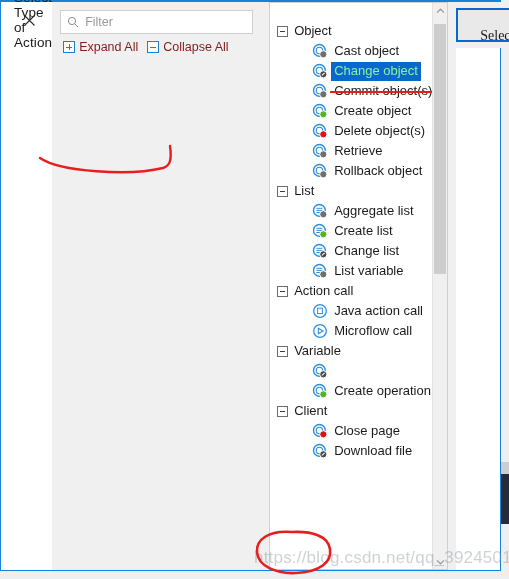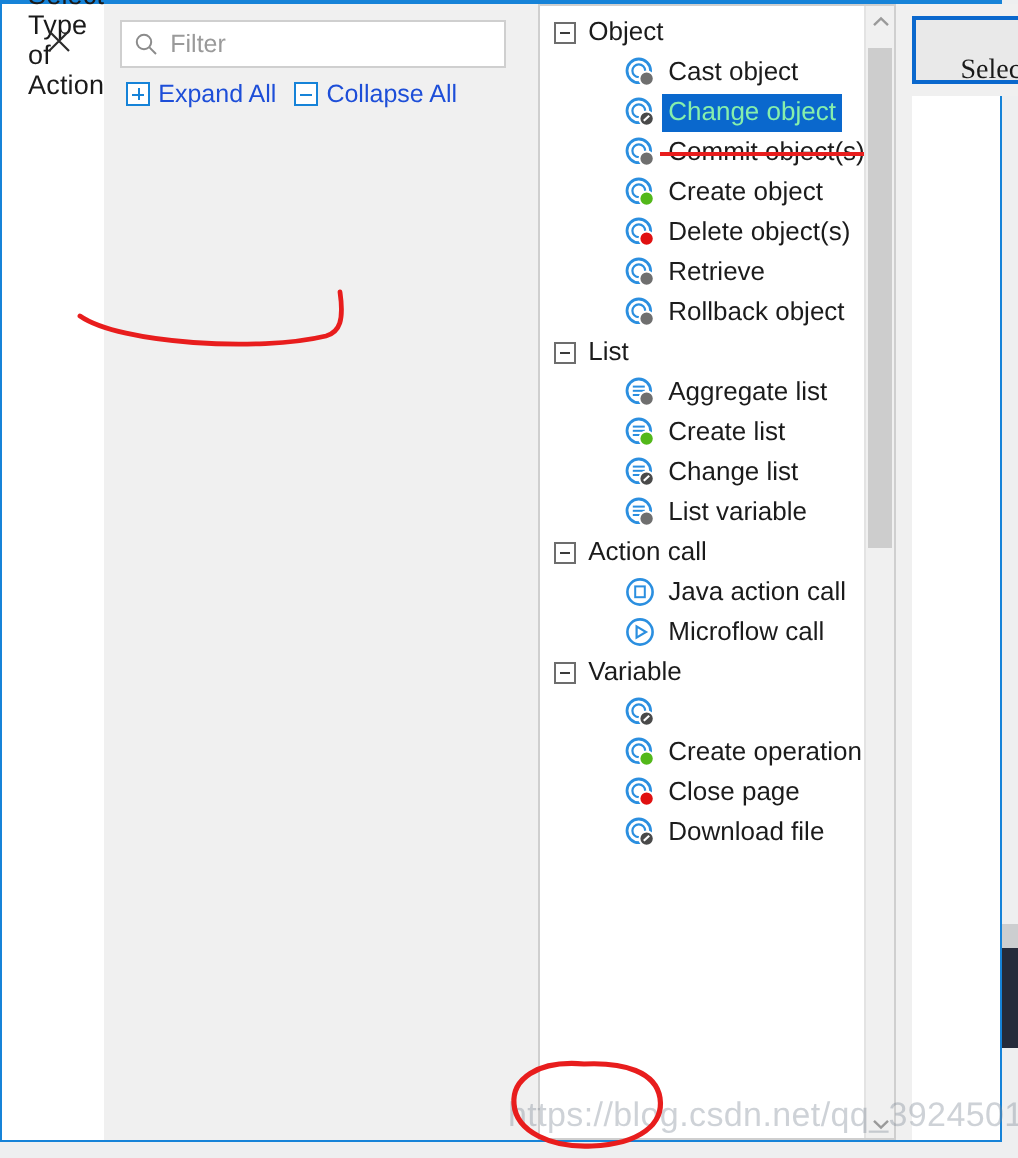--- a/index.html
+++ b/index.html
@@ -119,21 +119,21 @@
   }
   .ec-btn {
     display: flex;
     align-items: center;
     gap: 4px;
     cursor: default;
     padding: 1px 3px 1px 1px;
   }
   .ec-label {
     font-size: 12.5px;
-    color: #1d4ed8;
+    color: #7f1d1d;
     user-select: none;
   }
   .pm-box {
     width: 12px; height: 12px;
     border: 1px solid #1683d8;
     position: relative;
     box-sizing: border-box;
     background: #fff;
     flex: none;
   }
@@ -158,21 +158,21 @@
     flex: 1;
     border: 1px solid #cfcfcf;
     background: #ffffff;
     display: flex;
     min-height: 0;
     box-sizing: border-box;
   }
   .tree-list {
     flex: 1;
     overflow: hidden;
-    padding-top: 3px;
+    padding-top: 18px;
     position: relative;
     border-radius: 18px;
   }
 
   .tree-row {
     height: 20px;
     display: flex;
     align-items: center;
     white-space: nowrap;
     cursor: default;
@@ -493,20 +493,24 @@
             </svg>
           </div>
           <div class="tree-row leaf">
             <svg class="leaf-icon" viewBox="0 0 16 16">
               <circle cx="7.4" cy="7.4" r="5.9" fill="#ffffff" stroke="#2b8fe0" stroke-width="1.4"></circle>
               <circle cx="7.4" cy="7.4" r="3.2" fill="none" stroke="#2b8fe0" stroke-width="1.1"></circle>
               <circle cx="11.3" cy="11.3" r="3.6" fill="#53b81a" stroke="#ffffff" stroke-width="1"></circle>
             </svg>
             <span class="row-label">Create operation</span>
           </div>
+          <div class="tree-row group">
+            <span class="grp-toggle"></span>
+            <span class="row-label">Client</span>
+          </div>
           <div class="tree-row leaf">
             <svg class="leaf-icon" viewBox="0 0 16 16">
               <circle cx="7.4" cy="7.4" r="5.9" fill="#ffffff" stroke="#2b8fe0" stroke-width="1.4"></circle>
               <circle cx="7.4" cy="7.4" r="3.2" fill="none" stroke="#2b8fe0" stroke-width="1.1"></circle>
               <circle cx="11.3" cy="11.3" r="3.6" fill="#e01111" stroke="#ffffff" stroke-width="1"></circle>
             </svg>
             <span class="row-label">Close page</span>
           </div>
           <div class="tree-row leaf">
             <svg class="leaf-icon" viewBox="0 0 16 16">

